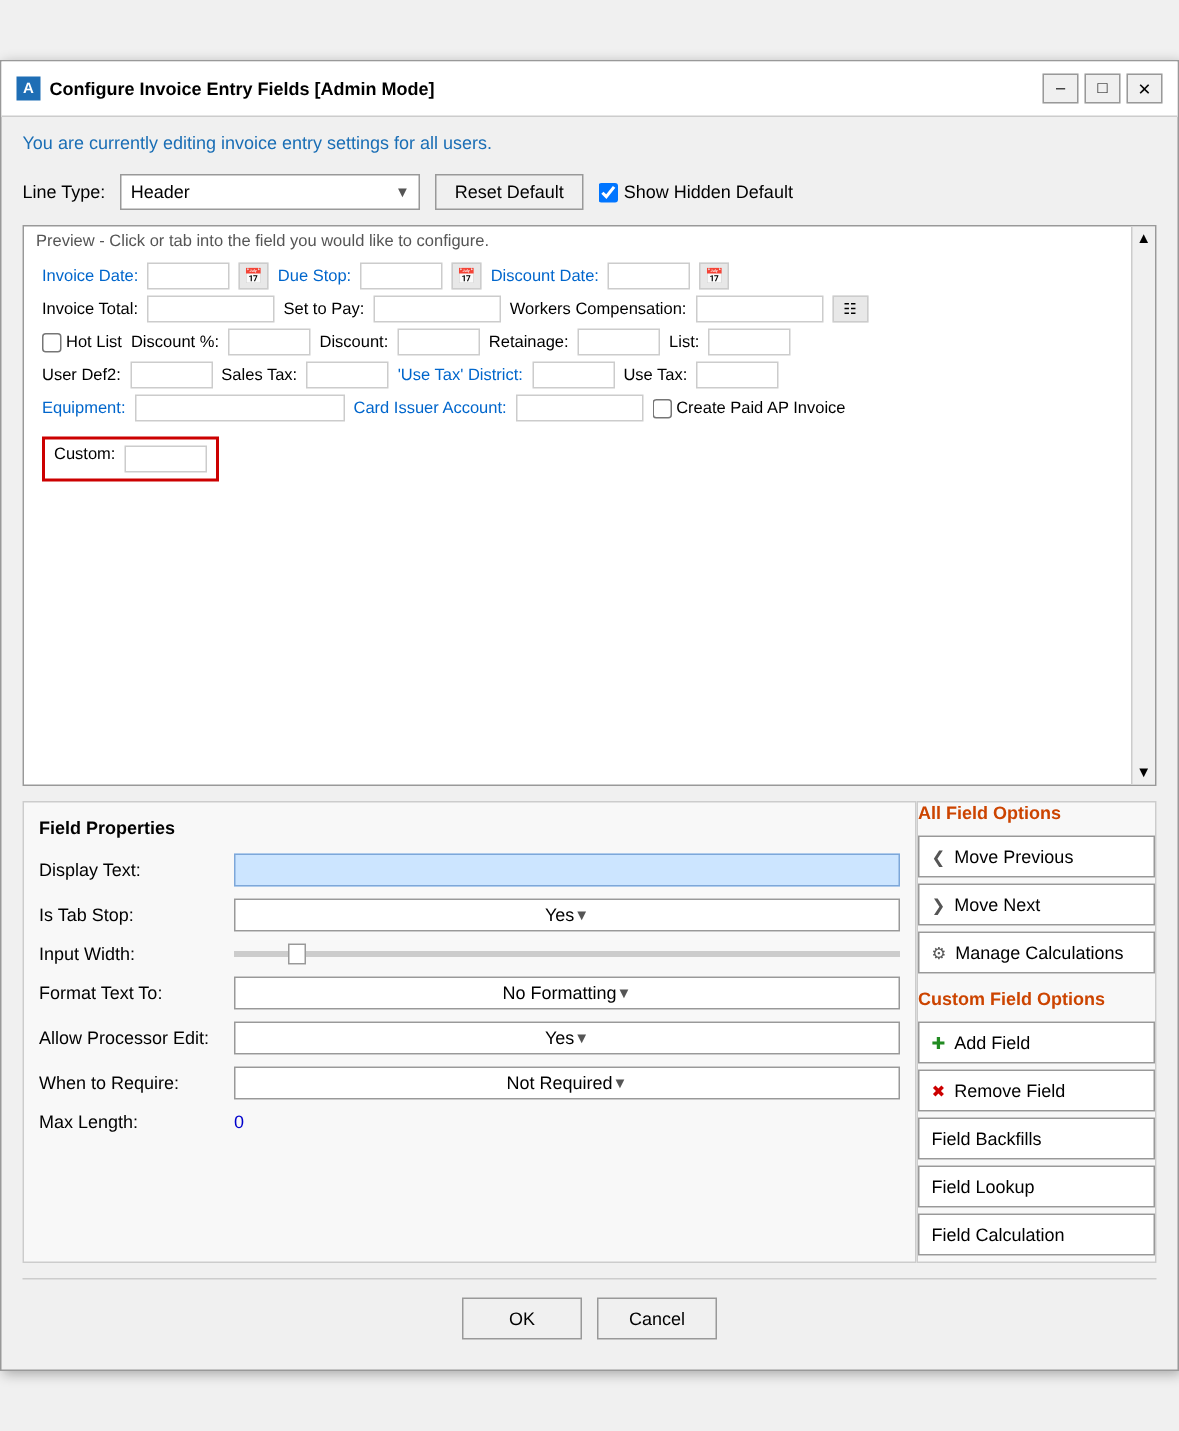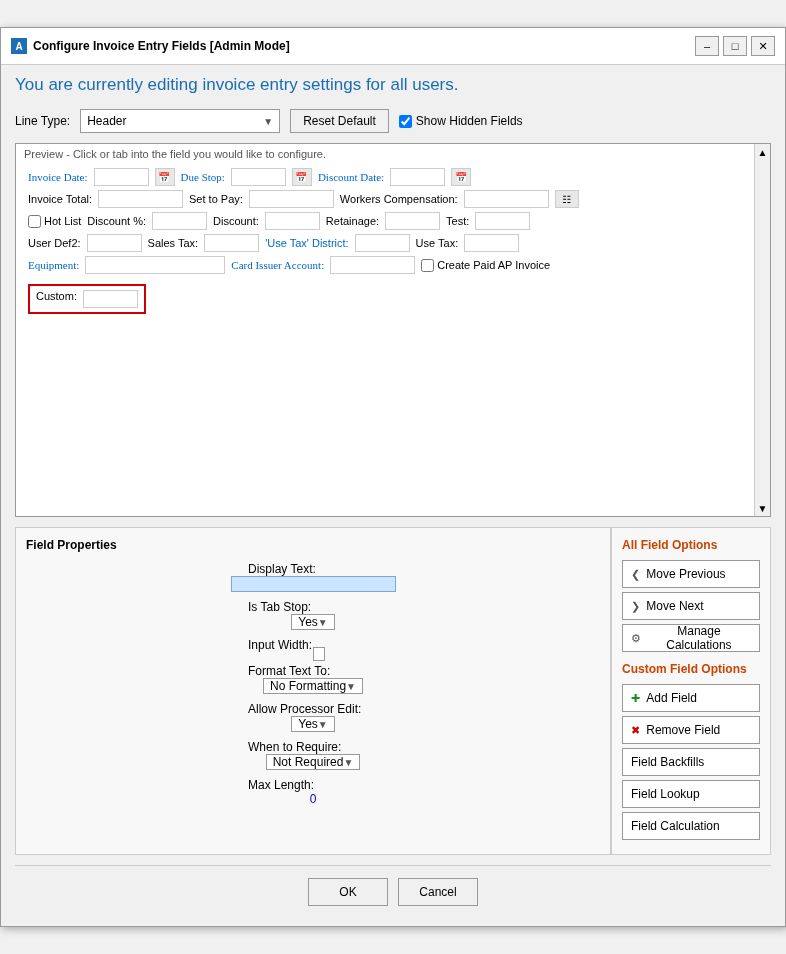--- a/index.html
+++ b/index.html
@@ -57,21 +57,21 @@
       align-items: center;
       justify-content: center;
       font-size: 11px;
     }
 
     .window-body {
       padding: 10px 14px;
     }
     .info-text {
       color: #1a6eb5;
-      font-size: 17px;
+      font-size: 12px;
       margin-bottom: 14px;
     }
 
     .toolbar-row {
       display: flex;
       align-items: center;
       gap: 10px;
       margin-bottom: 10px;
     }
     .toolbar-row label {
@@ -160,21 +160,20 @@
     }
     .field-label {
       font-size: 11px;
       color: #000;
       white-space: nowrap;
     }
     .field-label.link {
       color: #0066cc;
       cursor: pointer;
       text-decoration: none;
-      font-family: Liberation Serif, serif;
     }
     .field-input {
       height: 18px;
       border: 1px solid #ccc;
       background: white;
       font-size: 11px;
     }
     .field-input.small { width: 55px; }
     .field-input.medium { width: 85px; }
     .field-input.large { width: 140px; }
@@ -236,21 +235,20 @@
     .field-props-title {
       font-size: 12px;
       font-weight: 600;
       margin-bottom: 10px;
       color: #000;
     }
     .prop-row {
       display: flex;
       align-items: center;
       margin-bottom: 8px;
-      flex-direction: column;
     }
     .prop-label {
       width: 130px;
       font-size: 12px;
       color: #000;
     }
     .prop-input {
       flex: 1;
       height: 22px;
       border: 1px solid #7da7d9;
@@ -296,21 +294,20 @@
     .prop-value {
       font-size: 12px;
       color: #0000cc;
     }
 
     
     .all-field-options {
       width: 160px;
       border: 1px solid #ccc;
       background: #f8f8f8;
-      padding: 10px;
     }
     .section-title {
       font-size: 12px;
       font-weight: 600;
       color: #cc4400;
       margin-bottom: 8px;
     }
     .option-btn {
       width: 100%;
       height: 28px;
@@ -380,21 +377,21 @@
 
     <div class="toolbar-row">
       <label class="field-label">Line Type:</label>
       <div class="combo-box">
         <span>Header</span>
         <span class="combo-arrow">▼</span>
       </div>
       <button class="reset-btn">Reset Default</button>
       <label class="checkbox-label">
         <input type="checkbox" checked="" style="">
-        <span>Show Hidden Fields</span>
+        <span>Show Hidden Default</span>
       </label>
     </div>
 
     <div class="preview-container">
       <div class="preview-label">Preview - Click or tab into the field you would like to configure.</div>
       <div class="preview-scroll">
 
         <div class="invoice-row">
           <span class="field-label link">Invoice Date:</span>
           <input type="text" class="field-input small" style="">
@@ -421,21 +418,21 @@
           <label class="hot-list-check">
             <input type="checkbox" style="">
             <span>Hot List</span>
           </label>
           <span class="field-label">Discount %:</span>
           <input type="text" class="field-input small" style="">
           <span class="field-label">Discount:</span>
           <input type="text" class="field-input small" style="">
           <span class="field-label">Retainage:</span>
           <input type="text" class="field-input small" style="">
-          <span class="field-label">Test:</span>
+          <span class="field-label">List:</span>
           <input type="text" class="field-input small" style="">
         </div>
 
         <div class="invoice-row">
           <span class="field-label">User Def2:</span>
           <input type="text" class="field-input small" style="">
           <span class="field-label">Sales Tax:</span>
           <input type="text" class="field-input small" style="">
           <span class="use-tax-link">'Use Tax' District:</span>
           <input type="text" class="field-input small" style="">

